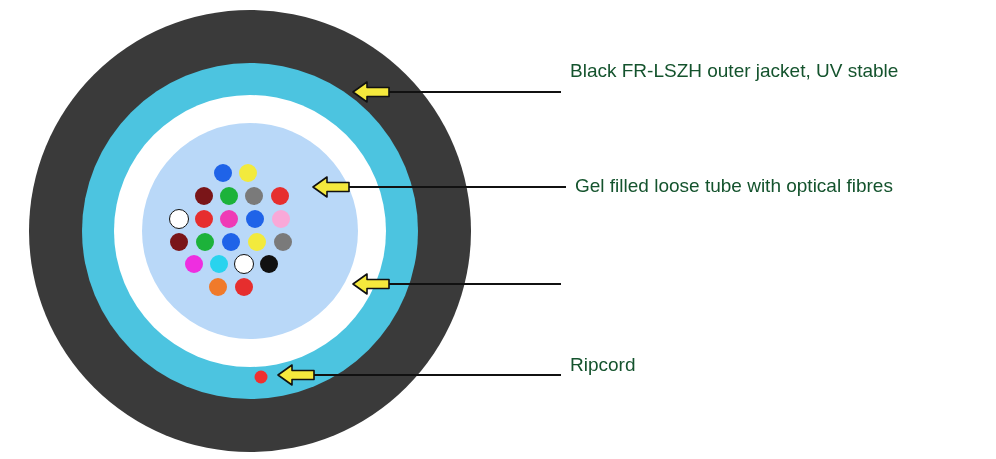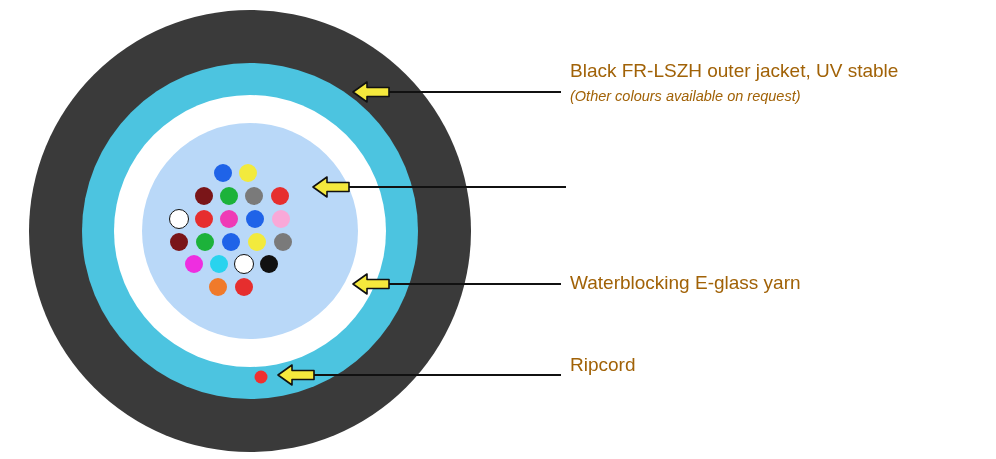--- a/index.html
+++ b/index.html
@@ -37,21 +37,21 @@
   #leader-tube    { left: 349px; top: 186px; width: 217px; }
   #leader-yarn    { left: 389px; top: 283px; width: 172px; }
   #leader-ripcord { left: 314px; top: 374px; width: 247px; }
 
   .arrow { position: absolute; width: 40px; height: 26px; }
   #arrow-jacket  { left: 351px; top: 79px;  }
   #arrow-tube    { left: 311px; top: 174px; }
   #arrow-yarn    { left: 351px; top: 271px; }
   #arrow-ripcord { left: 276px; top: 362px; }
 
-  .label { position: absolute; color: #a16207; }
+  .label { position: absolute; color: #14532d; }
   .label-main { font-size: 19px; line-height: 22px; }
   .label-sub  { font-size: 14.5px; line-height: 17px; font-style: italic; margin-top: 6px; }
   #label-jacket  { left: 570px; top: 60px;  }
   #label-tube    { left: 575px; top: 175px; }
   #label-yarn    { left: 570px; top: 272px; }
   #label-ripcord { left: 570px; top: 354px; }
 </style>
 </head>
 <body>
 
@@ -110,22 +110,21 @@
     </svg>
   </div>
   <div class="arrow" id="arrow-ripcord">
     <svg viewBox="0 0 40 26" width="40" height="26">
       <polygon points="2,13 16,3 16,8.5 38,8.5 38,17.5 16,17.5 16,23" stroke-width="1.6" stroke-linejoin="round" fill="#f5e93d" stroke="#111111"></polygon>
     </svg>
   </div>
 
   <div class="label" id="label-jacket">
     <div class="label-main">Black FR-LSZH outer jacket, UV stable</div>
-    <div class="label-sub">(Other colours available on request)</div>
   </div>
-  <div class="label" id="label-yarn">
-    <div class="label-main">Waterblocking E-glass yarn</div>
+  <div class="label" id="label-tube">
+    <div class="label-main">Gel filled loose tube with optical fibres</div>
   </div>
   <div class="label" id="label-ripcord">
     <div class="label-main">Ripcord</div>
   </div>
 
 </div>
 
 </body></html>

